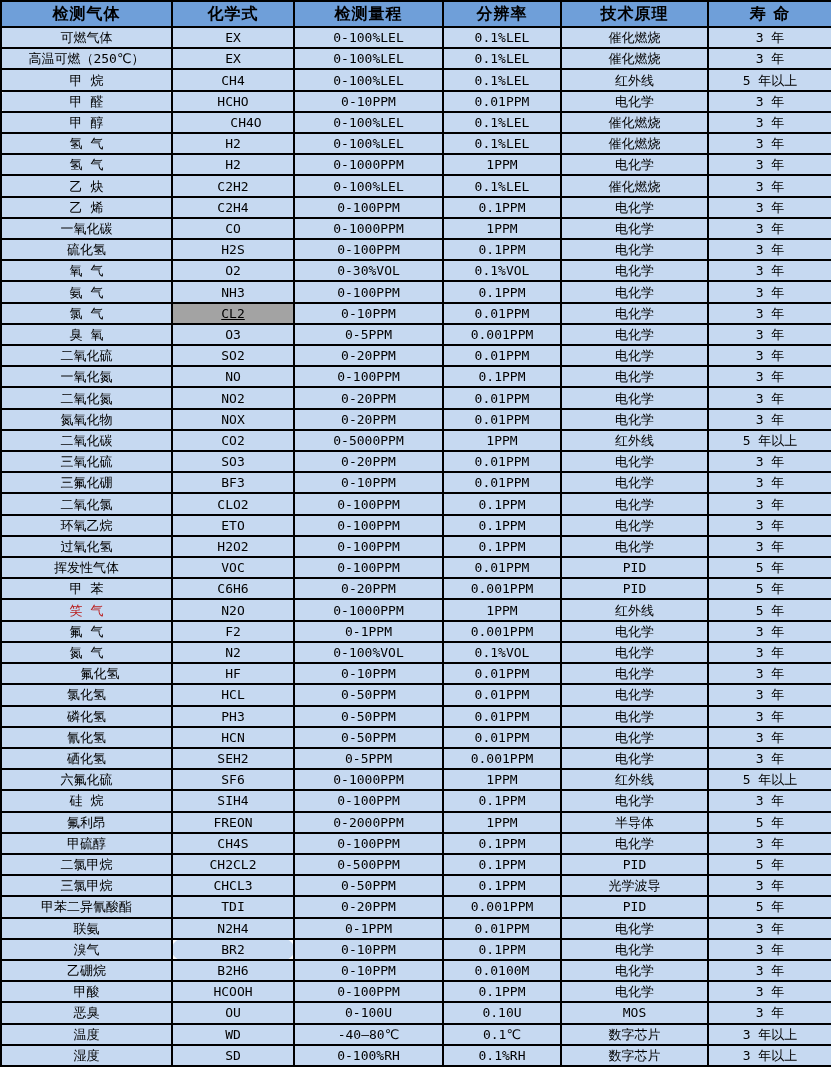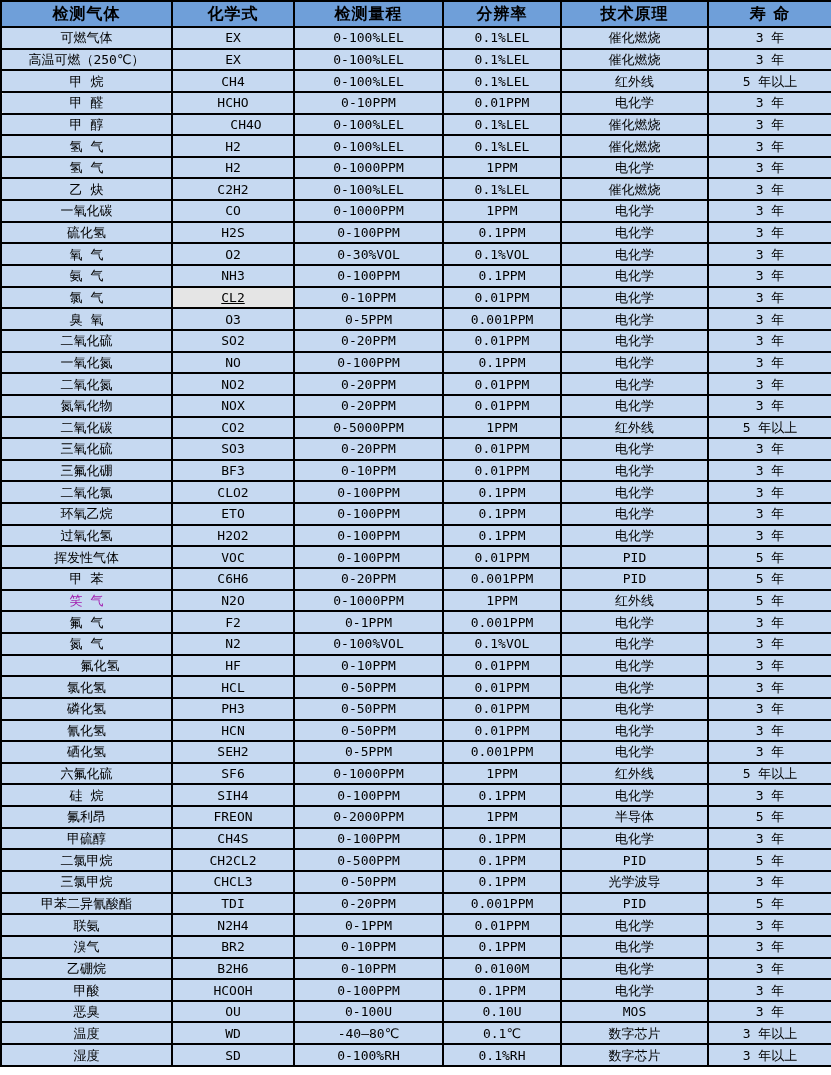--- a/index.html
+++ b/index.html
@@ -138,20 +138,28 @@
         </tr>
         <tr>
           <td style="background: rgb(198, 217, 241); border-color: rgb(0, 0, 0); color: rgb(0, 0, 0);">乙 炔</td>
           <td style="background: rgb(198, 217, 241); border-color: rgb(0, 0, 0); color: rgb(0, 0, 0);">C2H2</td>
           <td style="background: rgb(198, 217, 241); border-color: rgb(0, 0, 0); color: rgb(0, 0, 0);">0-100%LEL</td>
           <td style="background: rgb(198, 217, 241); border-color: rgb(0, 0, 0); color: rgb(0, 0, 0);">0.1%LEL</td>
           <td style="background: rgb(198, 217, 241); border-color: rgb(0, 0, 0); color: rgb(0, 0, 0);">催化燃烧</td>
           <td style="background: rgb(198, 217, 241); border-color: rgb(0, 0, 0); color: rgb(0, 0, 0);">3 年</td>
         </tr>
         <tr>
+          <td style="background: rgb(198, 217, 241); border-color: rgb(0, 0, 0); color: rgb(0, 0, 0);">乙 烯</td>
+          <td style="background: rgb(198, 217, 241); border-color: rgb(0, 0, 0); color: rgb(0, 0, 0);">C2H4</td>
+          <td style="background: rgb(198, 217, 241); border-color: rgb(0, 0, 0); color: rgb(0, 0, 0);">0-100PPM</td>
+          <td style="background: rgb(198, 217, 241); border-color: rgb(0, 0, 0); color: rgb(0, 0, 0);">0.1PPM</td>
+          <td style="background: rgb(198, 217, 241); border-color: rgb(0, 0, 0); color: rgb(0, 0, 0);">电化学</td>
+          <td style="background: rgb(198, 217, 241); border-color: rgb(0, 0, 0); color: rgb(0, 0, 0);">3 年</td>
+        </tr>
+        <tr>
           <td style="background: rgb(198, 217, 241); border-color: rgb(0, 0, 0); color: rgb(0, 0, 0);">一氧化碳</td>
           <td style="background: rgb(198, 217, 241); border-color: rgb(0, 0, 0); color: rgb(0, 0, 0);">CO</td>
           <td style="background: rgb(198, 217, 241); border-color: rgb(0, 0, 0); color: rgb(0, 0, 0);">0-1000PPM</td>
           <td style="background: rgb(198, 217, 241); border-color: rgb(0, 0, 0); color: rgb(0, 0, 0);">1PPM</td>
           <td style="background: rgb(198, 217, 241); border-color: rgb(0, 0, 0); color: rgb(0, 0, 0);">电化学</td>
           <td style="background: rgb(198, 217, 241); border-color: rgb(0, 0, 0); color: rgb(0, 0, 0);">3 年</td>
         </tr>
         <tr>
           <td style="background: rgb(198, 217, 241); border-color: rgb(0, 0, 0); color: rgb(0, 0, 0);">硫化氢</td>
           <td style="background: rgb(198, 217, 241); border-color: rgb(0, 0, 0); color: rgb(0, 0, 0);">H2S</td>
@@ -171,21 +179,21 @@
         <tr>
           <td style="background: rgb(198, 217, 241); border-color: rgb(0, 0, 0); color: rgb(0, 0, 0);">氨 气</td>
           <td style="background: rgb(198, 217, 241); border-color: rgb(0, 0, 0); color: rgb(0, 0, 0);">NH3</td>
           <td style="background: rgb(198, 217, 241); border-color: rgb(0, 0, 0); color: rgb(0, 0, 0);">0-100PPM</td>
           <td style="background: rgb(198, 217, 241); border-color: rgb(0, 0, 0); color: rgb(0, 0, 0);">0.1PPM</td>
           <td style="background: rgb(198, 217, 241); border-color: rgb(0, 0, 0); color: rgb(0, 0, 0);">电化学</td>
           <td style="background: rgb(198, 217, 241); border-color: rgb(0, 0, 0); color: rgb(0, 0, 0);">3 年</td>
         </tr>
         <tr>
           <td style="background: rgb(198, 217, 241); border-color: rgb(0, 0, 0); color: rgb(0, 0, 0);">氯 气</td>
-          <td style="background: #e5e5e5; border-color: rgb(0, 0, 0); color: rgb(0, 0, 0); text-decoration: underline;">CL2</td>
+          <td style="background: #a3a3a3; border-color: rgb(0, 0, 0); color: rgb(0, 0, 0); text-decoration: underline;">CL2</td>
           <td style="background: rgb(198, 217, 241); border-color: rgb(0, 0, 0); color: rgb(0, 0, 0);">0-10PPM</td>
           <td style="background: rgb(198, 217, 241); border-color: rgb(0, 0, 0); color: rgb(0, 0, 0);">0.01PPM</td>
           <td style="background: rgb(198, 217, 241); border-color: rgb(0, 0, 0); color: rgb(0, 0, 0);">电化学</td>
           <td style="background: rgb(198, 217, 241); border-color: rgb(0, 0, 0); color: rgb(0, 0, 0);">3 年</td>
         </tr>
         <tr>
           <td style="background: rgb(198, 217, 241); border-color: rgb(0, 0, 0); color: rgb(0, 0, 0);">臭 氧</td>
           <td style="background: rgb(198, 217, 241); border-color: rgb(0, 0, 0); color: rgb(0, 0, 0);">O3</td>
           <td style="background: rgb(198, 217, 241); border-color: rgb(0, 0, 0); color: rgb(0, 0, 0);">0-5PPM</td>
           <td style="background: rgb(198, 217, 241); border-color: rgb(0, 0, 0); color: rgb(0, 0, 0);">0.001PPM</td>
@@ -282,21 +290,21 @@
         </tr>
         <tr>
           <td style="background: rgb(198, 217, 241); border-color: rgb(0, 0, 0); color: rgb(0, 0, 0);">甲 苯</td>
           <td style="background: rgb(198, 217, 241); border-color: rgb(0, 0, 0); color: rgb(0, 0, 0);">C6H6</td>
           <td style="background: rgb(198, 217, 241); border-color: rgb(0, 0, 0); color: rgb(0, 0, 0);">0-20PPM</td>
           <td style="background: rgb(198, 217, 241); border-color: rgb(0, 0, 0); color: rgb(0, 0, 0);">0.001PPM</td>
           <td style="background: rgb(198, 217, 241); border-color: rgb(0, 0, 0); color: rgb(0, 0, 0);">PID</td>
           <td style="background: rgb(198, 217, 241); border-color: rgb(0, 0, 0); color: rgb(0, 0, 0);">5 年</td>
         </tr>
         <tr>
-          <td style="background: rgb(198, 217, 241); border-color: rgb(0, 0, 0); color: #a21caf;">笑 气</td>
+          <td style="background: rgb(198, 217, 241); border-color: rgb(0, 0, 0); color: #b91c1c;">笑 气</td>
           <td style="background: rgb(198, 217, 241); border-color: rgb(0, 0, 0); color: rgb(0, 0, 0);">N2O</td>
           <td style="background: rgb(198, 217, 241); border-color: rgb(0, 0, 0); color: rgb(0, 0, 0);">0-1000PPM</td>
           <td style="background: rgb(198, 217, 241); border-color: rgb(0, 0, 0); color: rgb(0, 0, 0);">1PPM</td>
           <td style="background: rgb(198, 217, 241); border-color: rgb(0, 0, 0); color: rgb(0, 0, 0);">红外线</td>
           <td style="background: rgb(198, 217, 241); border-color: rgb(0, 0, 0); color: rgb(0, 0, 0);">5 年</td>
         </tr>
         <tr>
           <td style="background: rgb(198, 217, 241); border-color: rgb(0, 0, 0); color: rgb(0, 0, 0);">氟 气</td>
           <td style="background: rgb(198, 217, 241); border-color: rgb(0, 0, 0); color: rgb(0, 0, 0);">F2</td>
           <td style="background: rgb(198, 217, 241); border-color: rgb(0, 0, 0); color: rgb(0, 0, 0);">0-1PPM</td>
@@ -411,21 +419,21 @@
         <tr>
           <td style="background: rgb(198, 217, 241); border-color: rgb(0, 0, 0); color: rgb(0, 0, 0);">联氨</td>
           <td style="background: rgb(198, 217, 241); border-color: rgb(0, 0, 0); color: rgb(0, 0, 0);">N2H4</td>
           <td style="background: rgb(198, 217, 241); border-color: rgb(0, 0, 0); color: rgb(0, 0, 0);">0-1PPM</td>
           <td style="background: rgb(198, 217, 241); border-color: rgb(0, 0, 0); color: rgb(0, 0, 0);">0.01PPM</td>
           <td style="background: rgb(198, 217, 241); border-color: rgb(0, 0, 0); color: rgb(0, 0, 0);">电化学</td>
           <td style="background: rgb(198, 217, 241); border-color: rgb(0, 0, 0); color: rgb(0, 0, 0);">3 年</td>
         </tr>
         <tr>
           <td style="background: rgb(198, 217, 241); border-color: rgb(0, 0, 0); color: rgb(0, 0, 0);">溴气</td>
-          <td style="background: rgb(198, 217, 241); border-color: rgb(0, 0, 0); color: rgb(0, 0, 0);">BR2</td>
+          <td style="background: rgb(198, 217, 241); border-color: rgb(0, 0, 0); color: rgb(0, 0, 0); border-radius: 10px;">BR2</td>
           <td style="background: rgb(198, 217, 241); border-color: rgb(0, 0, 0); color: rgb(0, 0, 0);">0-10PPM</td>
           <td style="background: rgb(198, 217, 241); border-color: rgb(0, 0, 0); color: rgb(0, 0, 0);">0.1PPM</td>
           <td style="background: rgb(198, 217, 241); border-color: rgb(0, 0, 0); color: rgb(0, 0, 0);">电化学</td>
           <td style="background: rgb(198, 217, 241); border-color: rgb(0, 0, 0); color: rgb(0, 0, 0);">3 年</td>
         </tr>
         <tr>
           <td style="background: rgb(198, 217, 241); border-color: rgb(0, 0, 0); color: rgb(0, 0, 0);">乙硼烷</td>
           <td style="background: rgb(198, 217, 241); border-color: rgb(0, 0, 0); color: rgb(0, 0, 0);">B2H6</td>
           <td style="background: rgb(198, 217, 241); border-color: rgb(0, 0, 0); color: rgb(0, 0, 0);">0-10PPM</td>
           <td style="background: rgb(198, 217, 241); border-color: rgb(0, 0, 0); color: rgb(0, 0, 0);">0.0100M</td>

